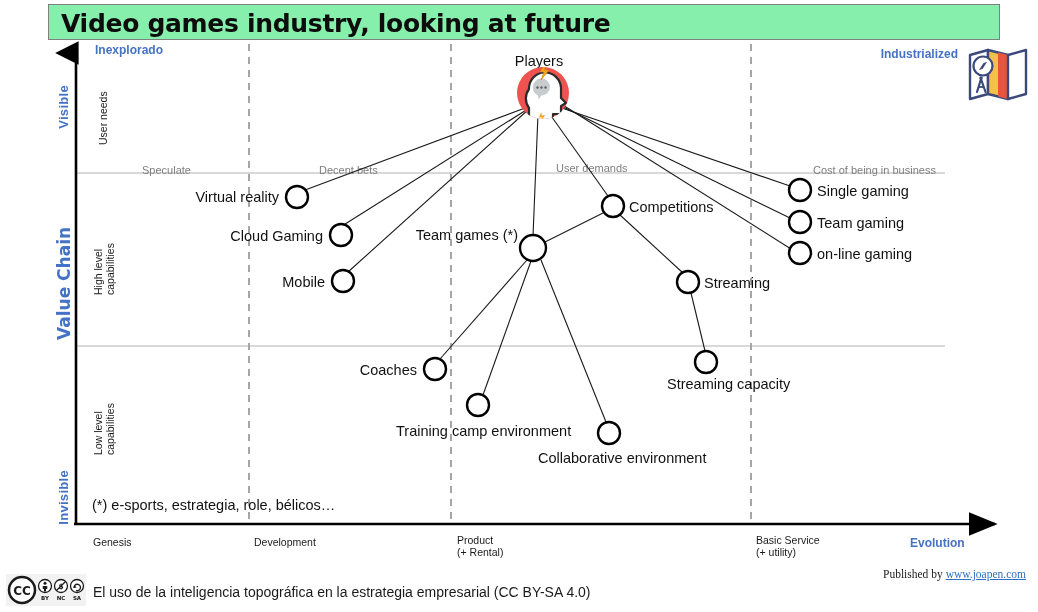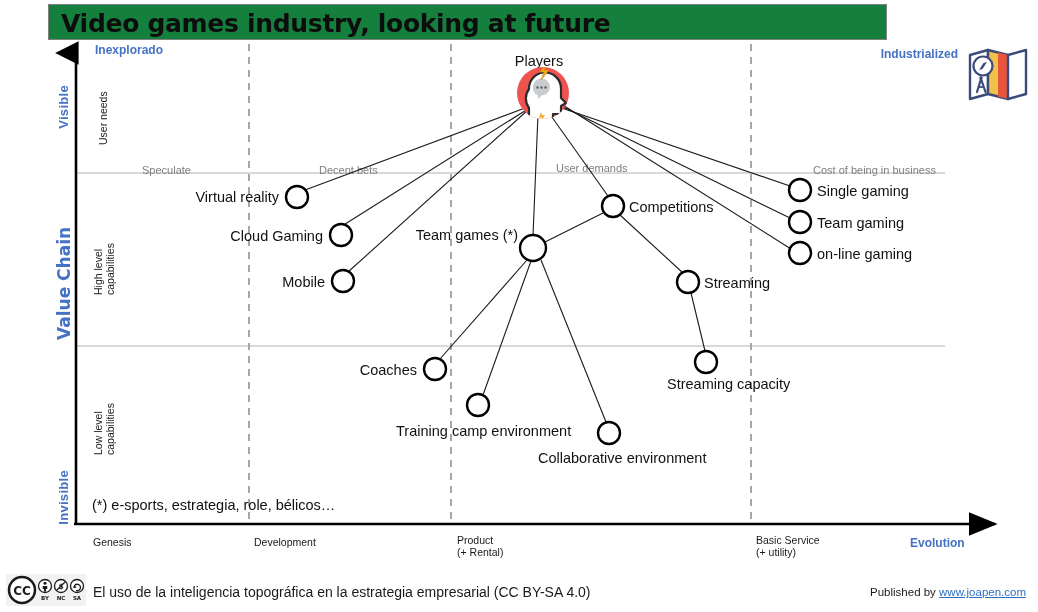--- a/index.html
+++ b/index.html
@@ -13,23 +13,23 @@
   #page {
     position: relative;
     width: 1038px; height: 612px;
     background: #ffffff;
   }
 
   
   #title-box {
     position: absolute;
     left: 48px; top: 4px;
-    width: 839px; height: 36px;
+    width: 952px; height: 36px;
     border: 1.5px solid #808080;
-    background: #15803d;
+    background: #86efac;
   }
   #title-text {
     position: absolute;
     left: 12px; top: 4px;
     font-size: 25px;
     font-weight: bold;
     color: #0d0d0d;
     letter-spacing: -0.3px;
     font-family: "DejaVu Sans", sans-serif;
     white-space: nowrap;
@@ -89,24 +89,25 @@
   
   #footer-text {
     position: absolute;
     left: 93px; top: 584px;
     font-size: 14px;
     color: #1a1a1a;
     white-space: nowrap;
   }
   #published {
     position: absolute;
-    right: 12px; top: 586px;
+    right: 12px; top: 568px;
     font-size: 11.5px;
     color: #1a1a1a;
     white-space: nowrap;
+    font-family: Liberation Serif, serif;
   }
   #published a, #published .linkish {
     color: #2e6fc4;
     text-decoration: underline;
   }
   #cc-badge {
     position: absolute;
     left: 6px; top: 574px;
     width: 80px; height: 32px;
   }

